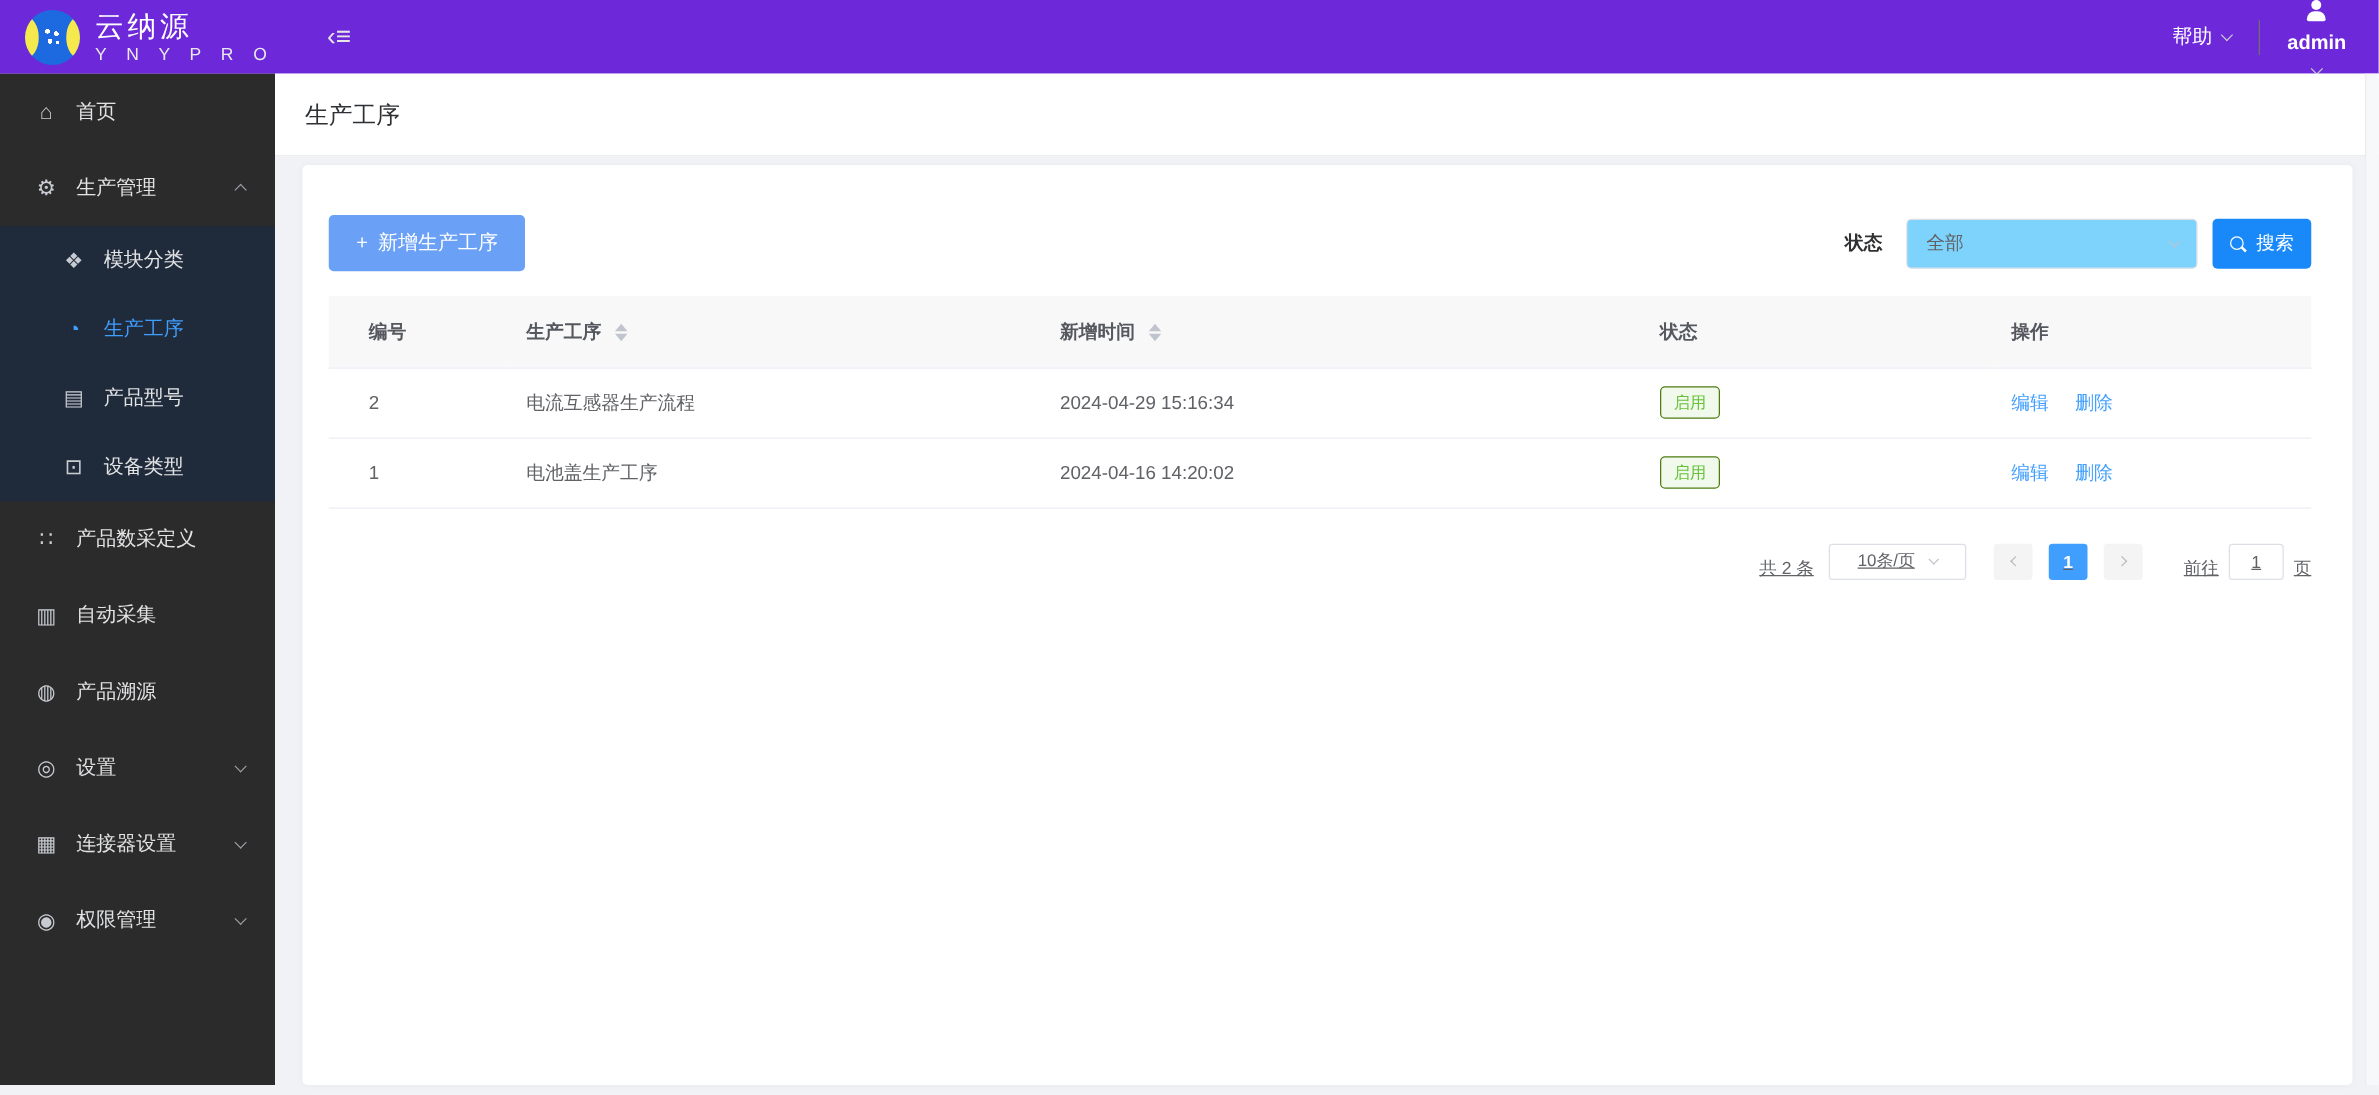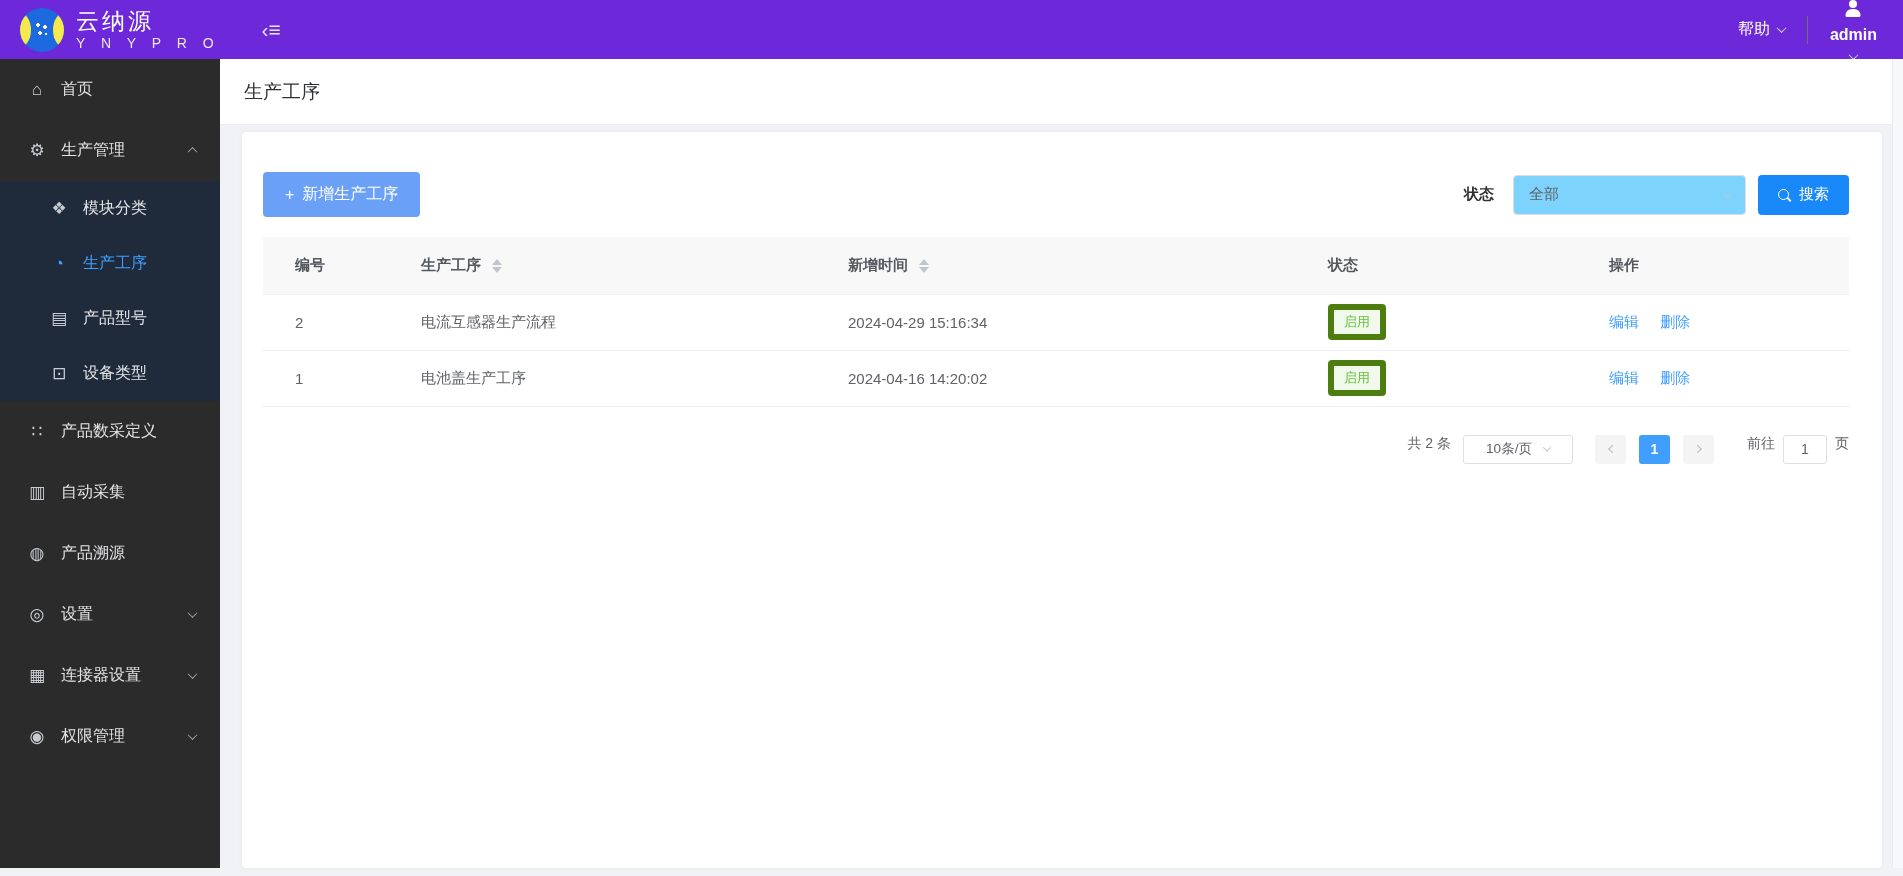--- a/index.html
+++ b/index.html
@@ -70,21 +70,21 @@
   .toolbar-right { margin-left:auto; display:flex; align-items:center; }
   .status-label { font-size:15px; font-weight:700; color:#303133; margin-right:19px; }
   .select { width:233px; height:40px; border:1px solid #dcdfe6; border-radius:4px;
     display:flex; align-items:center; padding:0 14px 0 15px; color:#606266; font-size:15px;
     background:#7dd3fc; cursor:pointer; }
   .select .chev { margin-left:auto; border-color:#c0c4cc; }
   .search-input { width:273px; height:40px; border:1px solid #dcdfe6; border-radius:4px;
     margin-left:20px; padding:0 15px; font-size:15px; color:#606266; outline:none;
     font-family:inherit; }
   .search-input::placeholder { color:#c0c4cc; }
-  .btn-search { width:91px; height:40px; margin-left:12px; background:#1989fa; border:none;
+  .btn-search { width:79px; height:40px; margin-left:12px; background:#1989fa; border:none;
     border-radius:4px; color:#fff; font-size:15px; cursor:pointer; display:flex;
     align-items:center; justify-content:center; gap:10px; font-family:inherit; }
   .mag { width:11px; height:11px; border:1.6px solid #fff; border-radius:50%; position:relative;
     flex:none; }
   .mag::after { content:""; position:absolute; width:1.8px; height:5px; background:#fff;
     right:-2px; bottom:-3px; transform:rotate(-45deg); }
 
   
   .proc-table { width:100%; border-collapse:collapse; margin-top:20px; font-size:15px;
     color:#606266; table-layout:fixed; }
@@ -92,26 +92,26 @@
     color:#55585e; padding:0 12px; }
   .proc-table td { height:56px; border-bottom:1px solid #ebeef5; padding:0 12px; }
   .proc-table thead tr { border-bottom:1px solid #ebeef5; }
   .proc-table th:first-child, .proc-table td:first-child { padding-left:32px; }
   .sort { display:inline-flex; flex-direction:column; gap:2px; margin-left:7px;
     vertical-align:middle; }
   .sort i { width:0; height:0; border-left:5px solid transparent; border-right:5px solid transparent; }
   .sort .asc { border-bottom:6px solid #c0c4cc; }
   .sort .desc { border-top:6px solid #c0c4cc; }
   .badge { display:inline-block; padding:5px 10px; font-size:13px; color:#67c23a;
-    background:#f0f9eb; border:6px solid #4d7c0f; border-radius:4px; line-height:1.1; }
+    background:#f0f9eb; border:1px solid #4d7c0f; border-radius:4px; line-height:1.1; }
   .op-link { color:#409eff; cursor:pointer; margin-right:17px; }
 
   
-  .pagination { display:flex; align-items:flex-start; justify-content:flex-end; margin-top:28px;
-    font-size:14px; color:#606266; gap:0; }
+  .pagination { display:flex; align-items:flex-end; justify-content:flex-end; margin-top:28px;
+    font-size:14px; color:#606266; gap:0;text-decoration:underline; }
   .pg-total { margin-right:12px; }
   .pg-size { width:110px; height:29px; border:1px solid #dcdfe6; border-radius:3px;
     display:flex; align-items:center; justify-content:center; gap:12px; color:#606266;
     background:#fff; cursor:pointer; margin-right:22px; font-size:13.5px; }
   .pg-size .chev { border-color:#c0c4cc; width:6px; height:6px; }
   .pg-btn { width:31px; height:29px; background:#f4f4f5; border-radius:3px; display:flex;
     align-items:center; justify-content:center; margin-right:13px; cursor:pointer; }
   .pg-btn .chev { border-color:#b8bcc2; width:6px; height:6px; }
   .chev.left  { transform:rotate(135deg) translate(-1px,-1px); }
   .chev.right { transform:rotate(-45deg) translate(-1px,-1px); }

